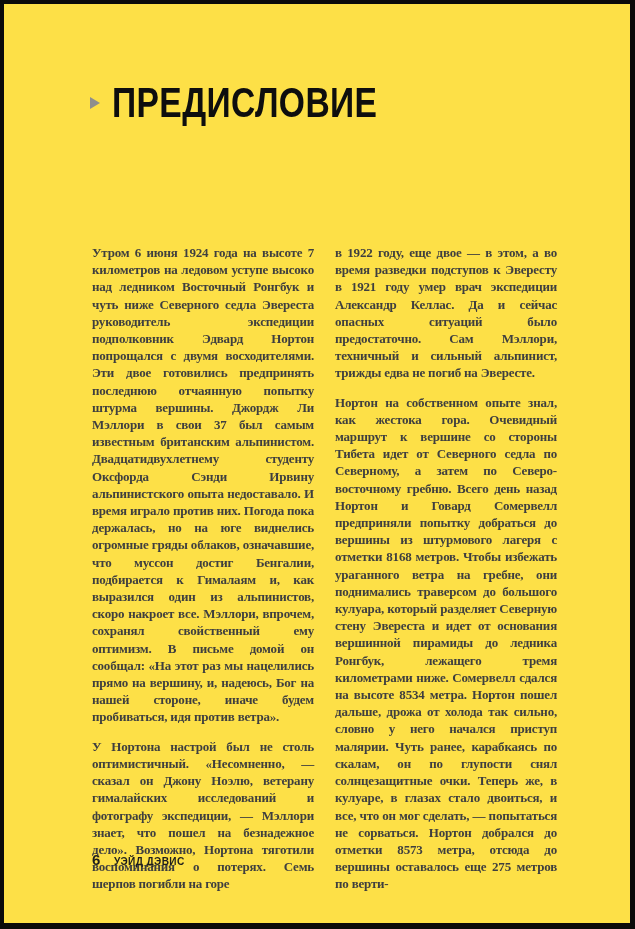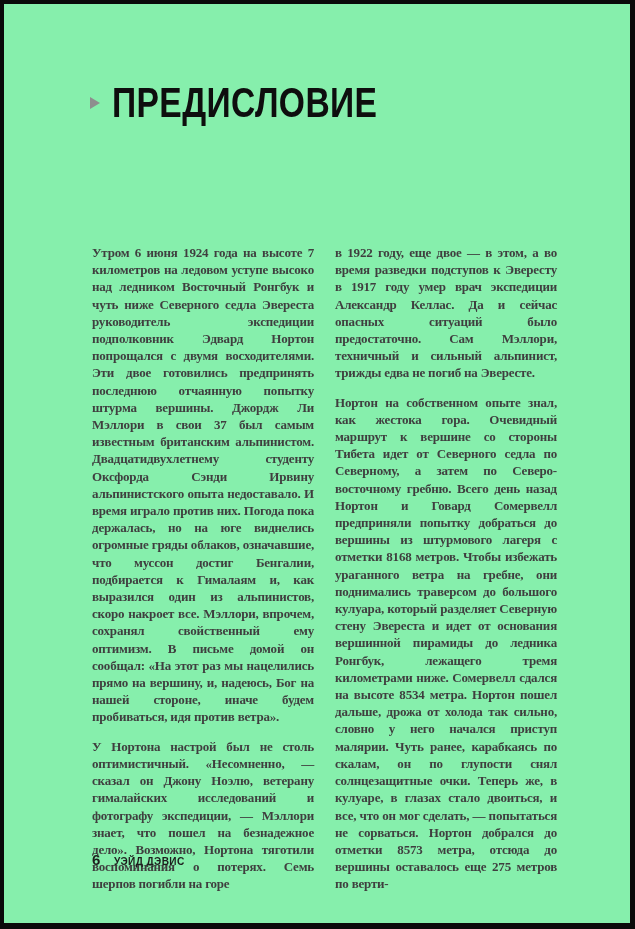--- a/index.html
+++ b/index.html
@@ -9,21 +9,21 @@
     height: 929px;
     background: #0a0a0a;
     font-family: "Liberation Serif", serif;
   }
   .book-page {
     position: absolute;
     top: 4px;
     left: 4px;
     right: 5px;
     bottom: 6px;
-    background: #86efac;
+    background: #fde047;
     overflow: hidden;
   }
   
   .title-row {
     position: absolute;
     left: 86px;
     top: 80px;
     height: 38px;
     display: flex;
     align-items: center;
@@ -112,21 +112,21 @@
     <span class="marker-triangle"></span>
     <h1 class="page-title">ПРЕДИСЛОВИЕ</h1>
   </div>
 
   <div class="text-columns">
     <div class="text-col">
       <p>Утром 6 июня 1924 года на высоте 7 километров на ледовом уступе высоко над ледником Восточный Ронгбук и чуть ниже Северного седла Эвереста руководитель экспедиции подполковник Эдвард Нортон попрощался с двумя восходителями. Эти двое готовились предпринять последнюю отчаянную попытку штурма вершины. Джордж Ли Мэллори в свои 37 был самым известным британским альпинистом. Двадцатидвухлетнему студенту Оксфорда Сэнди Ирвину альпинистского опыта недоставало. И время играло против них. Погода пока держалась, но на юге виднелись огромные гряды облаков, означавшие, что муссон достиг Бенгалии, подбирается к Гималаям и, как выразился один из альпинистов, скоро накроет все. Мэллори, впрочем, сохранял свойственный ему оптимизм. В письме домой он сообщал: «На этот раз мы нацелились прямо на вершину, и, надеюсь, Бог на нашей стороне, иначе будем пробиваться, идя против ветра».</p>
       <p>У Нортона настрой был не столь оптимистичный. «Несомненно, — сказал он Джону Ноэлю, ветерану гималайских исследований и фотографу экспедиции, — Мэллори знает, что пошел на безнадежное дело». Возможно, Нортона тяготили воспоминания о потерях. Семь шерпов погибли на горе</p>
     </div>
     <div class="text-col">
-      <p>в 1922 году, еще двое — в этом, а во время разведки подступов к Эвересту в 1917 году умер врач экспедиции Александр Келлас. Да и сейчас опасных ситуаций было предостаточно. Сам Мэллори, техничный и сильный альпинист, трижды едва не погиб на Эвересте.</p>
+      <p>в 1922 году, еще двое — в этом, а во время разведки подступов к Эвересту в 1921 году умер врач экспедиции Александр Келлас. Да и сейчас опасных ситуаций было предостаточно. Сам Мэллори, техничный и сильный альпинист, трижды едва не погиб на Эвересте.</p>
       <p>Нортон на собственном опыте знал, как жестока гора. Очевидный маршрут к вершине со стороны Тибета идет от Северного седла по Северному, а затем по Северо-восточному гребню. Всего день назад Нортон и Говард Сомервелл предприняли попытку добраться до вершины из штурмового лагеря с отметки 8168 метров. Чтобы избежать ураганного ветра на гребне, они поднимались траверсом до большого кулуара, который разделяет Северную стену Эвереста и идет от основания вершинной пирамиды до ледника Ронгбук, лежащего тремя километрами ниже. Сомервелл сдался на высоте 8534 метра. Нортон пошел дальше, дрожа от холода так сильно, словно у него начался приступ малярии. Чуть ранее, карабкаясь по скалам, он по глупости снял солнцезащитные очки. Теперь же, в кулуаре, в глазах стало двоиться, и все, что он мог сделать, — попытаться не сорваться. Нортон добрался до отметки 8573 метра, отсюда до вершины оставалось еще 275 метров по верти-</p>
     </div>
   </div>
 
   <div class="page-footer">
     <span class="page-number">6</span>
     <span class="running-title">УЭЙД ДЭВИС</span>
   </div>
 
 </div>

